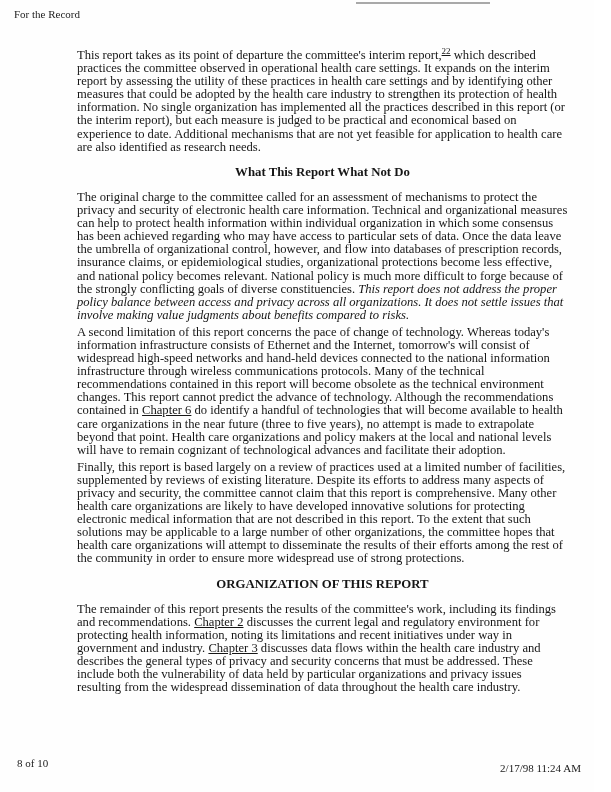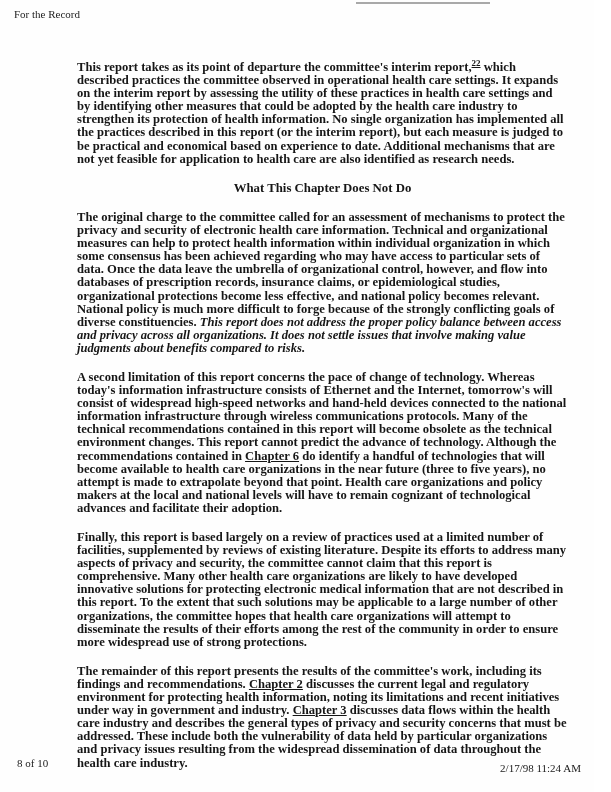--- a/index.html
+++ b/index.html
@@ -20,21 +20,21 @@
     font-size:11px; color:#222;
   }
   .hdr-right {
     position:absolute; top:13px; right:12px;
     font-size:11px; color:#1a1a1a;
   }
   .body-col {
     position:absolute; top:45px; left:77px; width:491px;
     font-size:12.6px; line-height:13.1px; text-align:left;
   }
-  .body-col p { margin:16px 0;font-weight:bold; }
+  .body-col p { margin:4px 0; }
   .list-item5 { margin:0 0 12px 5px; }
   .sec-heading {
     margin:12px 0; text-align:center; font-weight:bold;
     font-size:12.8px; line-height:13.2px;
   }
   .link { text-decoration:underline; color:inherit; cursor:pointer; }
   sup.link { font-size:9px; line-height:0; }
   em { font-style:italic; }
   .ftr-left {
     position:absolute; top:757px; left:17px; font-size:11px; color:#1a1a1a;
@@ -50,29 +50,30 @@
 
   <div class="top-rule"></div>
 
   <span class="hdr-left">For the Record</span>
 
   <div class="body-col">
 
 
     <p><span>This report takes as its point of departure the committee's interim report,</span><sup class="link">22</sup><span> which described practices the committee observed in operational health care settings. It expands on the interim report by assessing the utility of these practices in health care settings and by identifying other measures that could be adopted by the health care industry to strengthen its protection of health information. No single organization has implemented all the practices described in this report (or the interim report), but each measure is judged to be practical and economical based on experience to date. Additional mechanisms that are not yet feasible for application to health care are also identified as research needs.</span></p>
 
-    <div class="sec-heading">What This Chapter Does Not Do</div>
+    <div class="sec-heading">What This Report What Not Do</div>
 
     <p><span>The original charge to the committee called for an assessment of mechanisms to protect the privacy and security of electronic health care information. Technical and organizational measures can help to protect health information within individual organization in which some consensus has been achieved regarding who may have access to particular sets of data. Once the data leave the umbrella of organizational control, however, and flow into databases of prescription records, insurance claims, or epidemiological studies, organizational protections become less effective, and national policy becomes relevant. National policy is much more difficult to forge because of the strongly conflicting goals of diverse constituencies. </span><em>This report does not address the proper policy balance between access and privacy across all organizations. It does not settle issues that involve making value judgments about benefits compared to risks.</em></p>
 
     <p><span>A second limitation of this report concerns the pace of change of technology. Whereas today's information infrastructure consists of Ethernet and the Internet, tomorrow's will consist of widespread high-speed networks and hand-held devices connected to the national information infrastructure through wireless communications protocols. Many of the technical recommendations contained in this report will become obsolete as the technical environment changes. This report cannot predict the advance of technology. Although the recommendations contained in </span><span class="link">Chapter 6</span><span> do identify a handful of technologies that will become available to health care organizations in the near future (three to five years), no attempt is made to extrapolate beyond that point. Health care organizations and policy makers at the local and national levels will have to remain cognizant of technological advances and facilitate their adoption.</span></p>
 
     <p>Finally, this report is based largely on a review of practices used at a limited number of facilities, supplemented by reviews of existing literature. Despite its efforts to address many aspects of privacy and security, the committee cannot claim that this report is comprehensive. Many other health care organizations are likely to have developed innovative solutions for protecting electronic medical information that are not described in this report. To the extent that such solutions may be applicable to a large number of other organizations, the committee hopes that health care organizations will attempt to disseminate the results of their efforts among the rest of the community in order to ensure more widespread use of strong protections.</p>
 
 
+    <div class="sec-heading">ORGANIZATION OF THIS REPORT</div>
 
     <p><span>The remainder of this report presents the results of the committee's work, including its findings and recommendations. </span><span class="link">Chapter 2</span><span> discusses the current legal and regulatory environment for protecting health information, noting its limitations and recent initiatives under way in government and industry. </span><span class="link">Chapter 3</span><span> discusses data flows within the health care industry and describes the general types of privacy and security concerns that must be addressed. These include both the vulnerability of data held by particular organizations and privacy issues resulting from the widespread dissemination of data throughout the health care industry. </span></p>
 
   </div>
 
   <span class="ftr-left">8 of 10</span>
   <span class="ftr-right">2/17/98 11:24 AM</span>
 
 </div>
 

